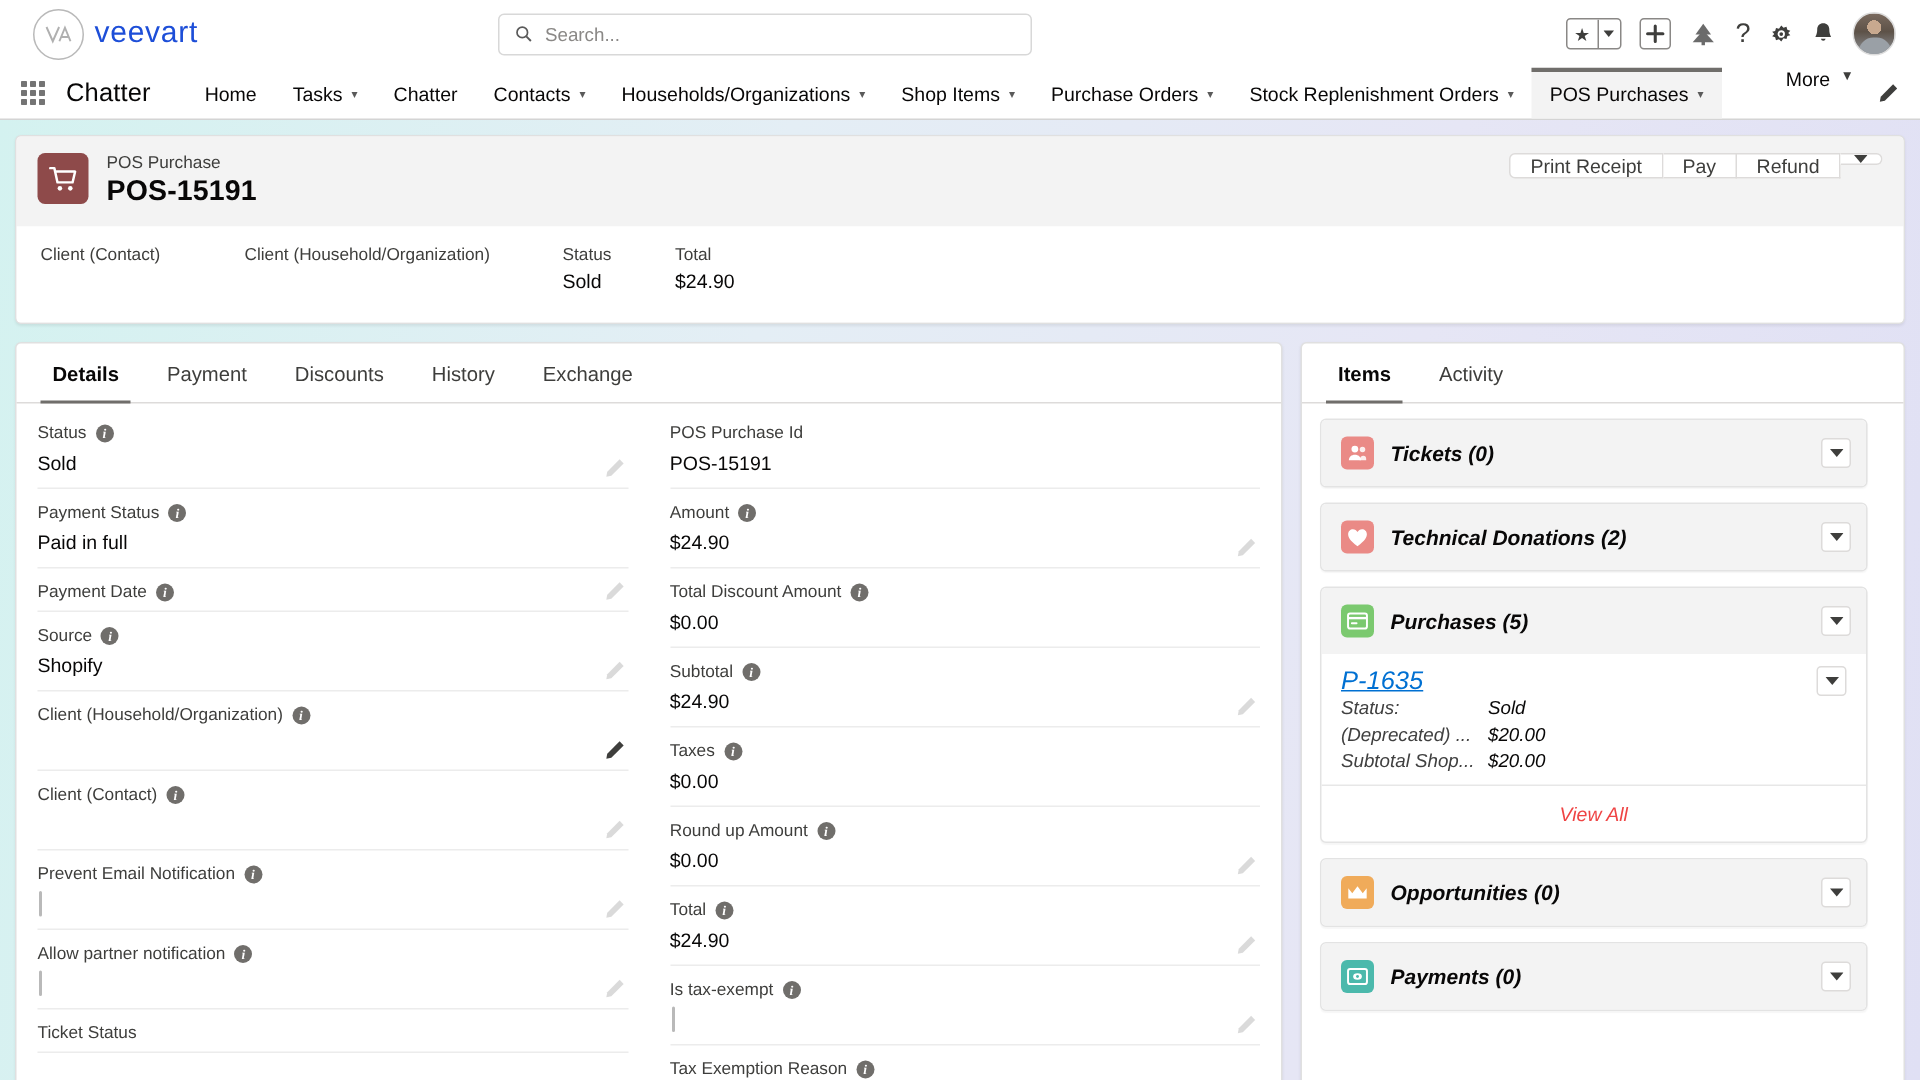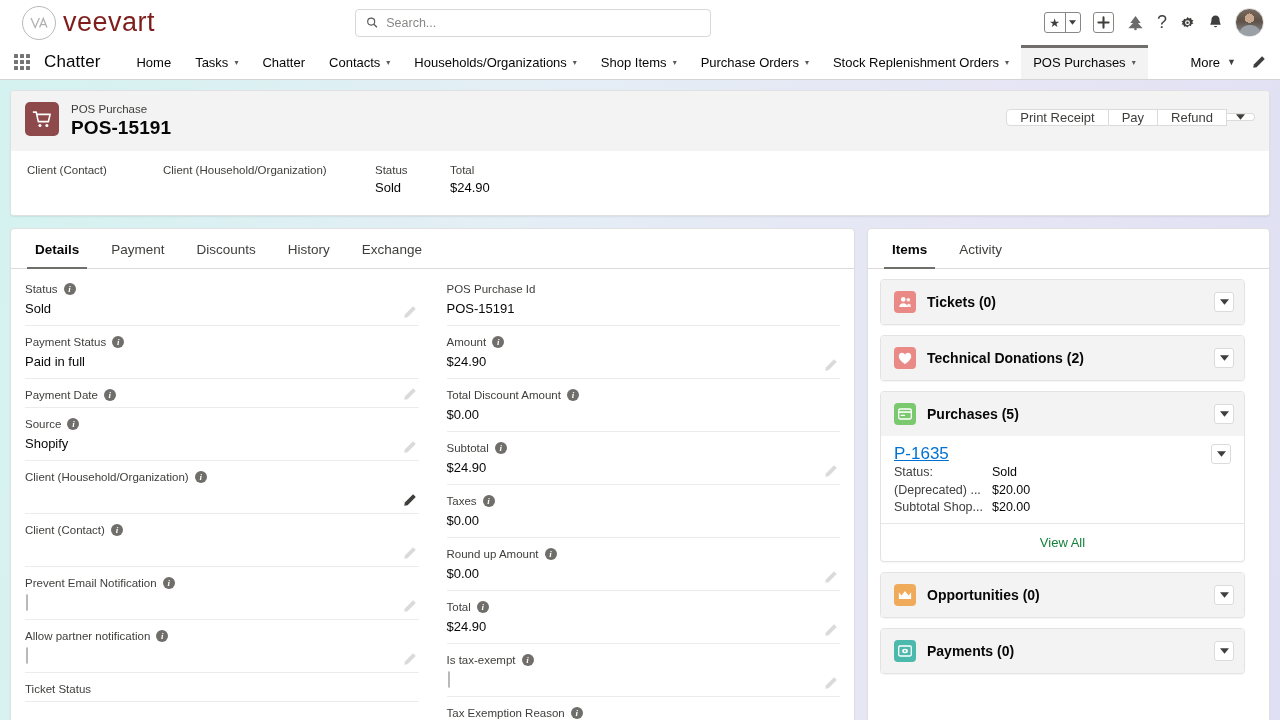--- a/index.html
+++ b/index.html
@@ -14,21 +14,21 @@
     height: 45px; background: #ffffff;
     display: flex; align-items: center;
     position: relative; z-index: 20;
   }
   .logo-wrap { display: flex; align-items: center; padding-left: 22px; gap: 7px; }
   .logo-mark {
     width: 34px; height: 34px; border-radius: 50%;
     border: 1.6px solid #b9b9b9;
     display: flex; align-items: center; justify-content: center;
   }
-  .logo-text { font-size: 27px; color: #7f1d1d; letter-spacing: .5px; font-weight: 300; }
+  .logo-text { font-size: 20px; color: #1d4ed8; letter-spacing: .5px; font-weight: 300; }
   .search-wrap { flex: 0 0 auto; margin-left: 200px; }
   .search-box {
     width: 356px; height: 28px; border: 1px solid #d8d8d8; border-radius: 4px;
     display: flex; align-items: center; padding: 0 10px; gap: 8px; background: #fff;
   }
   .search-box input {
     border: none; outline: none; font-size: 12.5px; color: #706e6b;
     font-family: "Liberation Sans", sans-serif; width: 100%; background: transparent;
   }
   .search-box input::placeholder { color: #8a8886; }
@@ -76,41 +76,41 @@
   .nav-item {
     display: flex; align-items: center; gap: 6px; padding: 0 12px;
     font-size: 13px; color: #080707; cursor: pointer; white-space: nowrap;
     position: relative;
   }
   .nav-item.active { background: #f3f3f3; }
   .nav-item.active::before {
     content: ''; position: absolute; top: 0; left: 0; right: 0; height: 3px; background: #706e6b;
   }
   .nav-caret { font-size: 8px; color: #5a5a5a; }
-  .nav-more { display: flex; align-items: center; gap: 7px; padding: 0 10px; font-size: 13px; color: #080707; cursor: pointer; }
+  .nav-more { display: flex; align-items: flex-start; gap: 7px; padding: 0 10px; font-size: 13px; color: #080707; cursor: pointer; }
   .pencil-nav { padding: 0 14px 0 6px; display: flex; align-items: center; cursor: pointer; }
   
   .page-bg {
     position: absolute; top: 80px; left: 0; right: 0; bottom: 0;
     background: linear-gradient(100deg, #d4f2f0 0%, #e4eef5 38%, #e6e6f5 70%, #e0e0f4 100%);
   }
   .page-scroll { position: absolute; top: 80px; left: 0; right: 0; bottom: 0; padding: 10px 10px 0 10px; }
   
   .highlight {
     background: #ffffff; border: 1px solid #e0e0e0; border-radius: 4px;
     box-shadow: 0 1px 2px rgba(0,0,0,.07); overflow: hidden;
   }
   .hl-top { display: flex; align-items: flex-start; padding: 11px 14px 12px 14px; background: #f3f3f3; }
   .hl-icon {
     width: 34px; height: 34px; border-radius: 5px; background: #8e4a4a;
     display: flex; align-items: center; justify-content: center; flex: 0 0 auto; margin-right: 12px;
   }
   .hl-type { font-size: 11.5px; color: #3e3e3c; line-height: 14px; }
   .hl-title { font-size: 19px; font-weight: bold; color: #080707; line-height: 23px; letter-spacing: .1px; }
-  .hl-actions { margin-left: auto; display: flex; align-items: center; height: 30px; padding-left: 43px; }
+  .hl-actions { margin-left: auto; display: flex; align-items: flex-start; height: 30px; padding-left: 43px; }
   .btn {
     border: 1px solid #dddbda; background: #fff; font-size: 13px; color: #0070d2;
     padding: 0 13px; display: flex; align-items: center; cursor: pointer;
     font-family: "Liberation Sans", sans-serif; color:#3e3e3c;
   }
   .btn:first-child { border-radius: 4px 0 0 4px; }
   .btn + .btn { border-left: none; }
   .btn-caret { border-radius: 0 4px 4px 0; border-left: none; padding: 0 9px; }
   .hl-fields { display: flex; padding: 11px 16px 18px 16px; background: #fff; }
   .hl-field { padding-right: 10px; }
@@ -155,21 +155,21 @@
   .pencil {
     position: absolute; right: 2px; bottom: 6px; width: 14px; height: 14px;
     opacity: .5;
   }
   .pencil.solid { opacity: 1; }
   .cbox {
     width: 14px; height: 14px; border: 1px solid #b9b9b9; border-radius: 2px;
     background: #fff; margin: 5px 0 3px 1px;
   }
   
-  .side-body { padding: 10px 24px 12px 12px; }
+  .side-body { padding: 10px 24px 12px 12px; font-style: italic; }
   .rl {
     border: 1px solid #e3e3e3; border-radius: 4px; margin-bottom: 10px;
     background: #fff; box-shadow: 0 1px 1px rgba(0,0,0,.04); overflow: hidden;
   }
   .rl-head {
     display: flex; align-items: center; gap: 11px; padding: 11px 10px 11px 13px;
     background: #f3f3f3; cursor: pointer;
   }
   .rl-icon {
     width: 22px; height: 22px; border-radius: 4px; flex: 0 0 auto;
@@ -182,21 +182,21 @@
   }
   .rl-rows { padding: 8px 13px 6px 13px; }
   .rl-link { font-size: 17px; color: #0070d2; text-decoration: underline; cursor: pointer; display:inline-block; }
   .rl-row { display: flex; font-size: 12.5px; line-height: 17.5px; color: #080707; }
   .rl-row .k { flex: 0 0 98px; color: #404040; white-space: nowrap; overflow: hidden; text-overflow: ellipsis; }
   .rl-row .v { color: #080707; }
   .rl-item-head { display: flex; align-items: flex-start; }
   .rl-item-head .rl-caret { margin-left: auto; }
   .rl-footer {
     border-top: 1px solid #e7e7e7; text-align: center; padding: 11px 0;
-    font-size: 13px; color: #15803d; cursor: pointer;
+    font-size: 13px; color: #ef4444; cursor: pointer;
   }
 </style>
 </head>
 <body>
 
 <div class="global-header">
   <div class="logo-wrap">
     <div class="logo-mark">
       <svg width="20" height="14" viewBox="0 0 20 14">
           <path d="M2 2 L6.2 11.5 L10.4 2" stroke="#b0b0b0" stroke-width="1.3" fill="none"></path>

